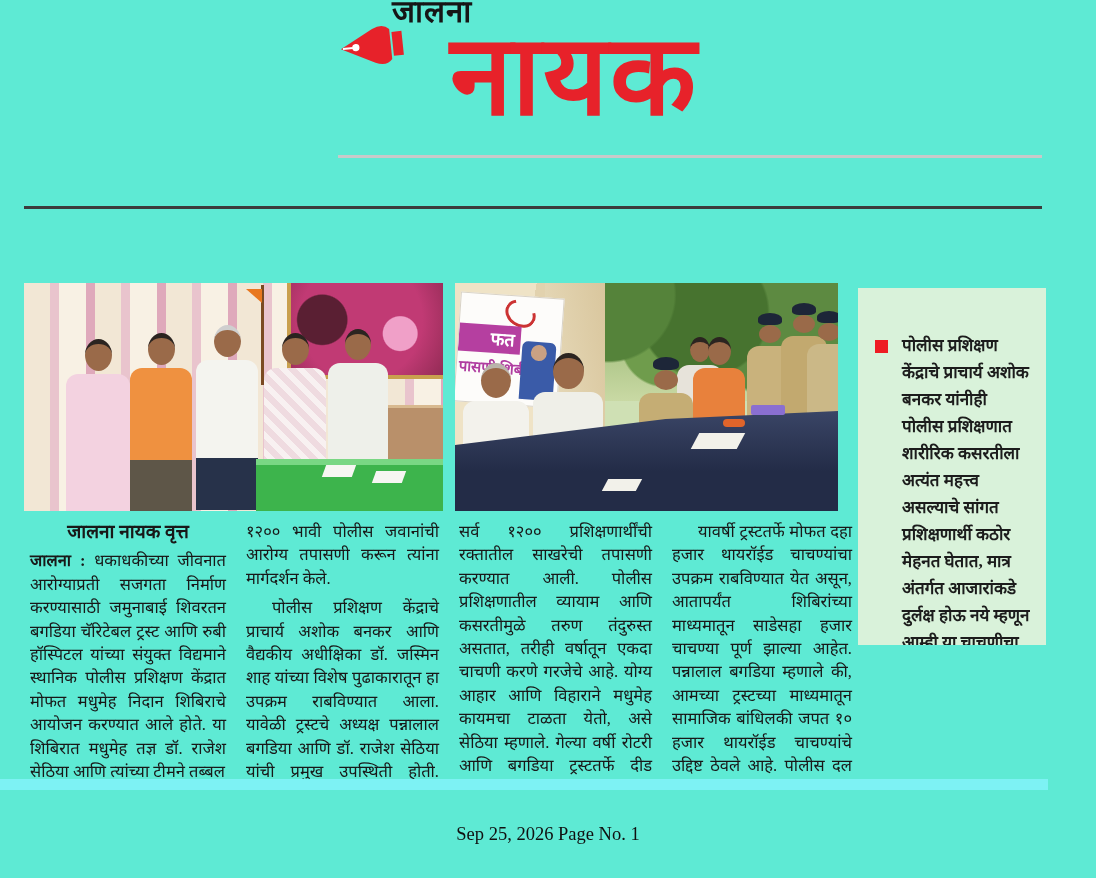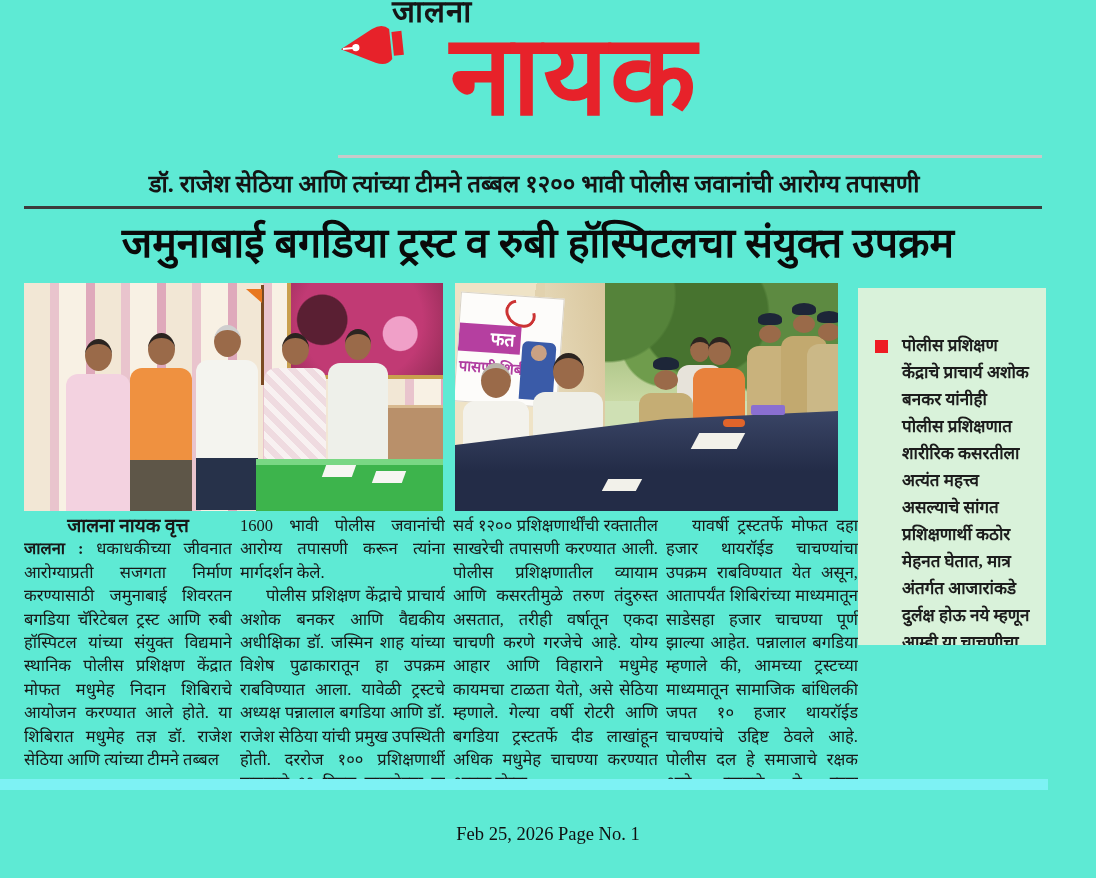--- a/index.html
+++ b/index.html
@@ -70,21 +70,21 @@
      background:linear-gradient(#3a4566,#232c47 60%);
      clip-path:polygon(0 34%,55% 8%,100% 0,100% 100%,0 100%);}
   .table-paper{position:absolute;background:#f2f1ea;transform:skewX(-28deg);}
   .tray{position:absolute;width:34px;height:10px;background:#8a6fd1;border-radius:2px;}
   .tray2{position:absolute;width:22px;height:8px;background:#e0642a;border-radius:4px;}
   .cap{position:relative;margin:0 auto;border-radius:50% 50% 30% 30%;background:#1d2638;}
 
   
   .col{position:absolute;top:514px;height:274px;overflow:hidden;text-align:justify;
        font-size:16.5px;line-height:23.4px;color:#181818;}
-  .col p{margin:0;}
+  .col p{margin:6px;}
   .col .para + .para{text-indent:26px;}
   .indent-first .para:first-child{text-indent:26px;}
   .byline{text-align:center;font-weight:700;font-size:19px;margin:0 0 3px 0;}
   .dateline{font-weight:700;}
 
   
   .side-box{position:absolute;left:858px;top:288px;width:188px;height:357px;background:#d9f2da;
      box-sizing:border-box;padding:44px 14px 0 20px;overflow:hidden;}
   .side-bullet{position:absolute;left:17px;top:52px;width:13px;height:13px;background:#ee1c23;}
   .side-text{margin:0 0 0 24px;font-size:17px;line-height:27px;font-weight:700;color:#1c1c1c;text-align:left;}
@@ -107,23 +107,21 @@
   <div class="nib">
     <svg width="64" height="44" viewBox="0 0 64 44">
       <path d="M1 22 L34 5 Q45 0 51 7 L51 37 Q45 44 34 39 Z" fill="#e7222a"></path>
       <line x1="3" y1="22" x2="13" y2="22" stroke="#ffffff" stroke-width="2"></line>
       <circle cx="16" cy="22" r="3.6" fill="#ffffff"></circle>
       <rect x="53" y="10" width="10" height="24" fill="#e7222a"></rect>
     </svg>
   </div>
   <div class="masthead-rule"></div>
 
-  <div class="kicker">डॉ. राजेश सेठिया आणि त्यांच्या टीमने तब्बल १२०० भावी पोलीस जवानांची आरोग्य तपासणी</div>
   <div class="kicker-rule"></div>
-  <div class="headline">जमुनाबाई बगडिया ट्रस्ट व रुबी हॉस्पिटलचा संयुक्त उपक्रम</div>
 
   <div class="photo" id="photo-left">
     <div class="painting"></div>
     <div class="flagpole"></div>
     <div class="flag"></div>
     <div class="cabinet"></div>
 
     <div class="person" style="left:42px;width:64px;height:172px;">
       <div class="head" style="width:27px;height:27px;"></div>
       <div class="torso" style="height:145px;background:#f3d2e0;"></div>
@@ -220,27 +218,27 @@
   <div class="side-box">
     <div class="side-bullet"></div>
     <p class="side-text">पोलीस प्रशिक्षण केंद्राचे प्राचार्य अशोक बनकर यांनीही पोलीस प्रशिक्षणात शारीरिक कसरतीला अत्यंत महत्त्व असल्याचे सांगत प्रशिक्षणार्थी कठोर मेहनत घेतात, मात्र अंतर्गत आजारांकडे दुर्लक्ष होऊ नये म्हणून आम्ही या चाचणीचा निर्णय घेतला. बगडिया ट्रस्टचा हा उपक्रम कौतुकास्पद आहे, असे ते म्हणाले.</p>
   </div>
 
   <div class="col" style="left:24px;width:208px;">
     <p class="byline">जालना नायक वृत्त</p>
     <p><span class="dateline">जालना :</span> <span>धकाधकीच्या जीवनात आरोग्याप्रती सजगता निर्माण करण्यासाठी जमुनाबाई शिवरतन बगडिया चॅरिटेबल ट्रस्ट आणि रुबी हॉस्पिटल यांच्या संयुक्त विद्यमाने स्थानिक पोलीस प्रशिक्षण केंद्रात मोफत मधुमेह निदान शिबिराचे आयोजन करण्यात आले होते. या शिबिरात मधुमेह तज्ञ डॉ. राजेश सेठिया आणि त्यांच्या टीमने तब्बल</span></p>
   </div>
   <div class="col" style="left:240px;width:205px;">
-      <p class="para">1600 भावी पोलीस जवानांची आरोग्य तपासणी करून त्यांना मार्गदर्शन केले.</p>
+      <p class="para">१२०० भावी पोलीस जवानांची आरोग्य तपासणी करून त्यांना मार्गदर्शन केले.</p>
       <p class="para">पोलीस प्रशिक्षण केंद्राचे प्राचार्य अशोक बनकर आणि वैद्यकीय अधीक्षिका डॉ. जस्मिन शाह यांच्या विशेष पुढाकारातून हा उपक्रम राबविण्यात आला. यावेळी ट्रस्टचे अध्यक्ष पन्नालाल बगडिया आणि डॉ. राजेश सेठिया यांची प्रमुख उपस्थिती होती. दररोज १०० प्रशिक्षणार्थी याप्रमाणे १२ दिवस चाललेल्या या मोहिमेत</p>
     </div>
   <div class="col" style="left:453px;width:205px;">
       <p class="para">सर्व १२०० प्रशिक्षणार्थींची रक्तातील साखरेची तपासणी करण्यात आली. पोलीस प्रशिक्षणातील व्यायाम आणि कसरतीमुळे तरुण तंदुरुस्त असतात, तरीही वर्षातून एकदा चाचणी करणे गरजेचे आहे. योग्य आहार आणि विहाराने मधुमेह कायमचा टाळता येतो, असे सेठिया म्हणाले. गेल्या वर्षी रोटरी आणि बगडिया ट्रस्टतर्फे दीड लाखांहून अधिक मधुमेह चाचण्या करण्यात आल्या होत्या.</p>
     </div>
   <div class="col indent-first" style="left:666px;width:192px;">
       <p class="para">यावर्षी ट्रस्टतर्फे मोफत दहा हजार थायरॉईड चाचण्यांचा उपक्रम राबविण्यात येत असून, आतापर्यंत शिबिरांच्या माध्यमातून साडेसहा हजार चाचण्या पूर्ण झाल्या आहेत. पन्नालाल बगडिया म्हणाले की, आमच्या ट्रस्टच्या माध्यमातून सामाजिक बांधिलकी जपत १० हजार थायरॉईड चाचण्यांचे उद्दिष्ट ठेवले आहे. पोलीस दल हे समाजाचे रक्षक आहे, त्यामुळे ते स्वतः शारीरिकदृष्ट्या सुदृढ असणे</p>
     </div>
 
 
   <div class="cyan-bar"></div>
-  <div class="footer-line" id="f2">Feb 25, 2026 Page No. 1</div>
+  <div class="footer-line" id="f2">Sep 25, 2026 Page No. 1</div>
 
 </div>
 
 </body></html>

